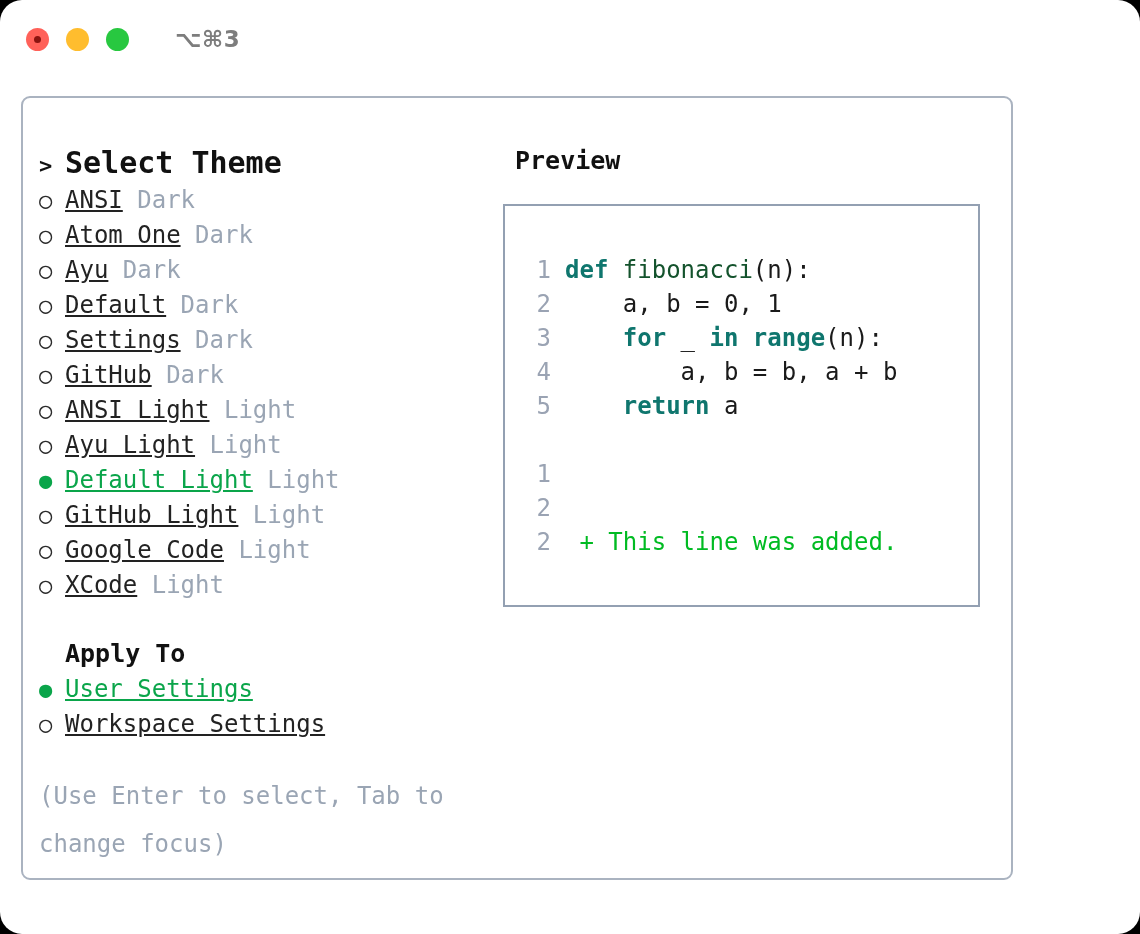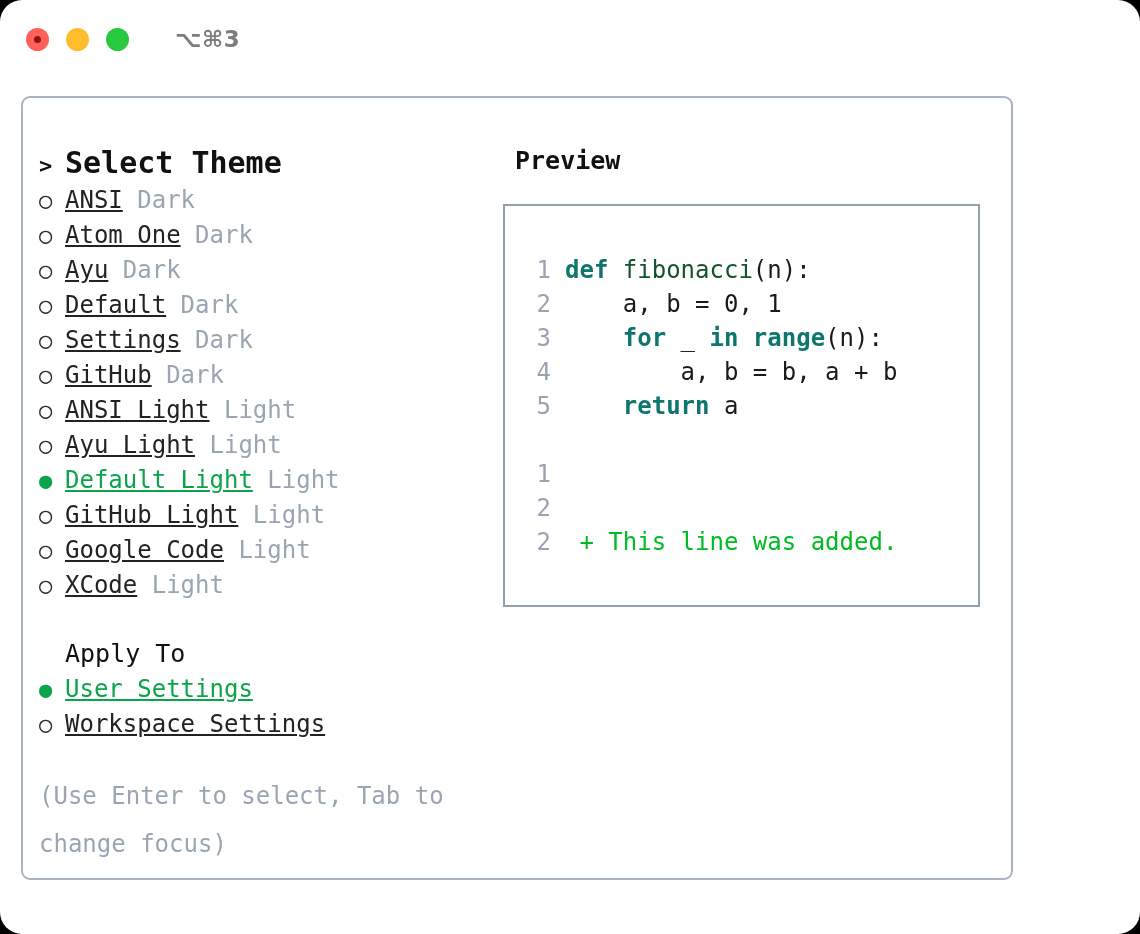--- a/index.html
+++ b/index.html
@@ -126,21 +126,21 @@
     color: #111111;
   }
 
   .theme-name { color: #222222; text-decoration: underline; }
   .theme-name.selected { color: #0aa54a; text-align: center; }
   .theme-suffix { color: #9aa5b4; }
 
   .spacer-row { height: 34px; }
 
   .apply-header {
-    font-weight: normal;
+    font-weight: bold;
     font-size: 25px;
     color: #111111;
     text-align: center;
   }
 
   .hint {
     margin-top: 30px;
     font-size: 24px;
     line-height: 48px;
     color: #9aa5b4;

